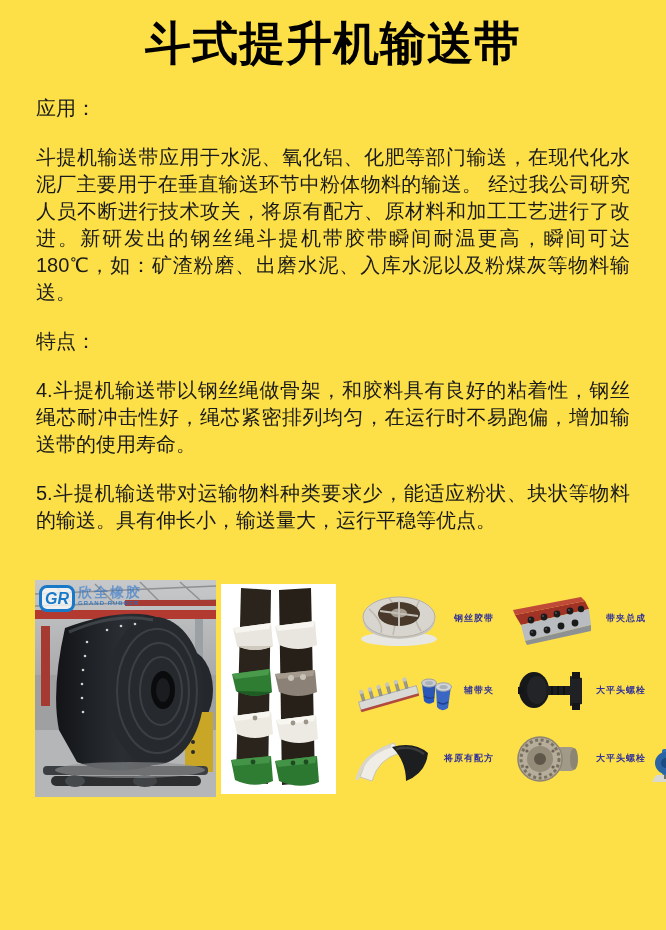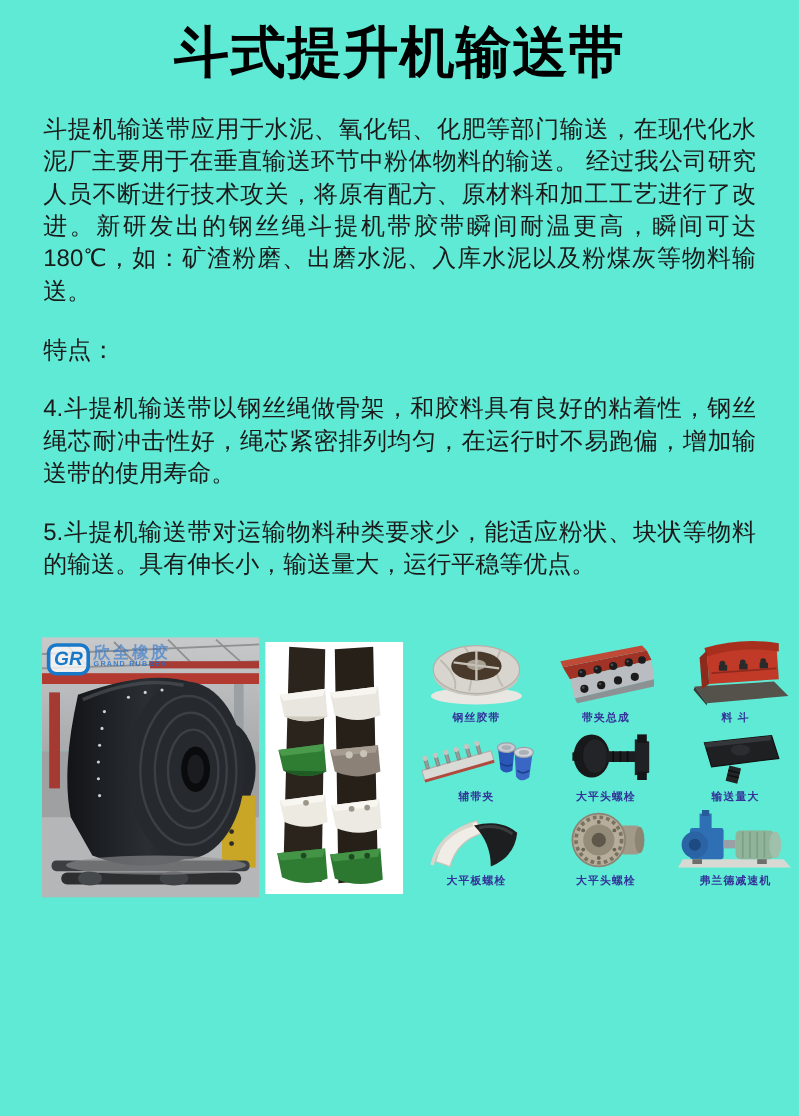--- a/index.html
+++ b/index.html
@@ -1,21 +1,21 @@
 <!DOCTYPE html>
 <html><head>
 <meta charset="utf-8">
 <style>
   * { box-sizing: border-box; margin: 0; padding: 0; }
   html, body { background: #ffffff; }
   .page {
     position: relative;
     width: 666px;
     height: 930px;
-    background: #5eead4;
+    background: #fde047;
     font-family: "Liberation Sans", sans-serif;
     color: #1a1a1a;
     overflow: hidden;
   }
   h1.page-title {
     margin: 16px 0 24px;
     text-align: center;
     font-size: 46px;
     line-height: 1.2;
     font-weight: 700;
@@ -73,21 +73,21 @@
   .product-grid {
     flex: 0 0 auto;
     margin-left: 8px;
     width: 322px;
     display: grid;
     grid-template-columns: repeat(3, 1fr);
     grid-template-rows: 78px 66px 70px;
     column-gap: 2px;
   }
   .product-cell {
-    display: flex; flex-direction: column;
+    display: flex; flex-direction: row;
     align-items: center; justify-content: flex-end;
   }
   .product-cell .thumb { flex: 1 1 auto; display: flex; align-items: center; justify-content: center; width: 100%; }
   .product-cell .thumb svg { display: block; }
   .product-label {
     flex: 0 0 auto;
     font-size: 9px;
     font-weight: 700;
     color: #333399;
     letter-spacing: 1px;
@@ -96,20 +96,21 @@
   }
 </style>
 </head>
 <body>
 
 <div class="page">
 
   <h1 class="page-title">斗式提升机输送带</h1>
 
   <div class="content">
+    <p>应用：</p>
     <p>斗提机输送带应用于水泥、氧化铝、化肥等部门输送，在现代化水泥厂主要用于在垂直输送环节中粉体物料的输送。 经过我公司研究人员不断进行技术攻关，将原有配方、原材料和加工工艺进行了改进。新研发出的钢丝绳斗提机带胶带瞬间耐温更高，瞬间可达180℃，如：矿渣粉磨、出磨水泥、入库水泥以及粉煤灰等物料输送。</p>
     <p>特点：</p>
     <p>4.斗提机输送带以钢丝绳做骨架，和胶料具有良好的粘着性，钢丝绳芯耐冲击性好，绳芯紧密排列均匀，在运行时不易跑偏，增加输送带的使用寿命。</p>
     <p>5.斗提机输送带对运输物料种类要求少，能适应粉状、块状等物料的输送。具有伸长小，输送量大，运行平稳等优点。</p>
   </div>
 
   <div class="gallery">
 
     <div class="factory-photo">
       <svg width="181" height="217" viewBox="0 0 181 217">
@@ -402,21 +403,21 @@
 
       <div class="product-cell">
         <div class="thumb">
           <svg width="100" height="52" viewBox="0 0 100 52">
             <path d="M16,44 Q22,18 50,10 L56,20 Q34,26 28,48 Z" fill="#efede6" stroke="#c8c5bb" stroke-width="1"></path>
             <path d="M13,47 Q19,21 47,13" fill="none" stroke="#d8d5cc" stroke-width="3"></path>
             <path d="M48,14 Q70,8 84,20 Q82,40 62,48 Q62,28 48,14 Z" fill="#1d1e1f"></path>
             <path d="M52,16 Q68,12 80,21" fill="none" stroke="#3a3b3c" stroke-width="2.4"></path>
           </svg>
         </div>
-        <div class="product-label">大平板螺栓</div>
+        <div class="product-label">将原有配方</div>
       </div>
 
       <div class="product-cell">
         <div class="thumb">
           <svg width="100" height="52" viewBox="0 0 100 52">
             <rect x="62" y="14" width="16" height="24" rx="3" fill="#a29a88"></rect>
             <ellipse cx="78" cy="26" rx="4" ry="11" fill="#8d8573"></ellipse>
             <circle cx="44" cy="26" r="22" fill="#b6ad9b" stroke="#8d8473" stroke-width="1.5"></circle>
             <circle cx="44" cy="26" r="19" fill="none" stroke="#7a7260" stroke-width="3" stroke-dasharray="3 2.6"></circle>
             <circle cx="44" cy="26" r="13" fill="#948b79"></circle>

